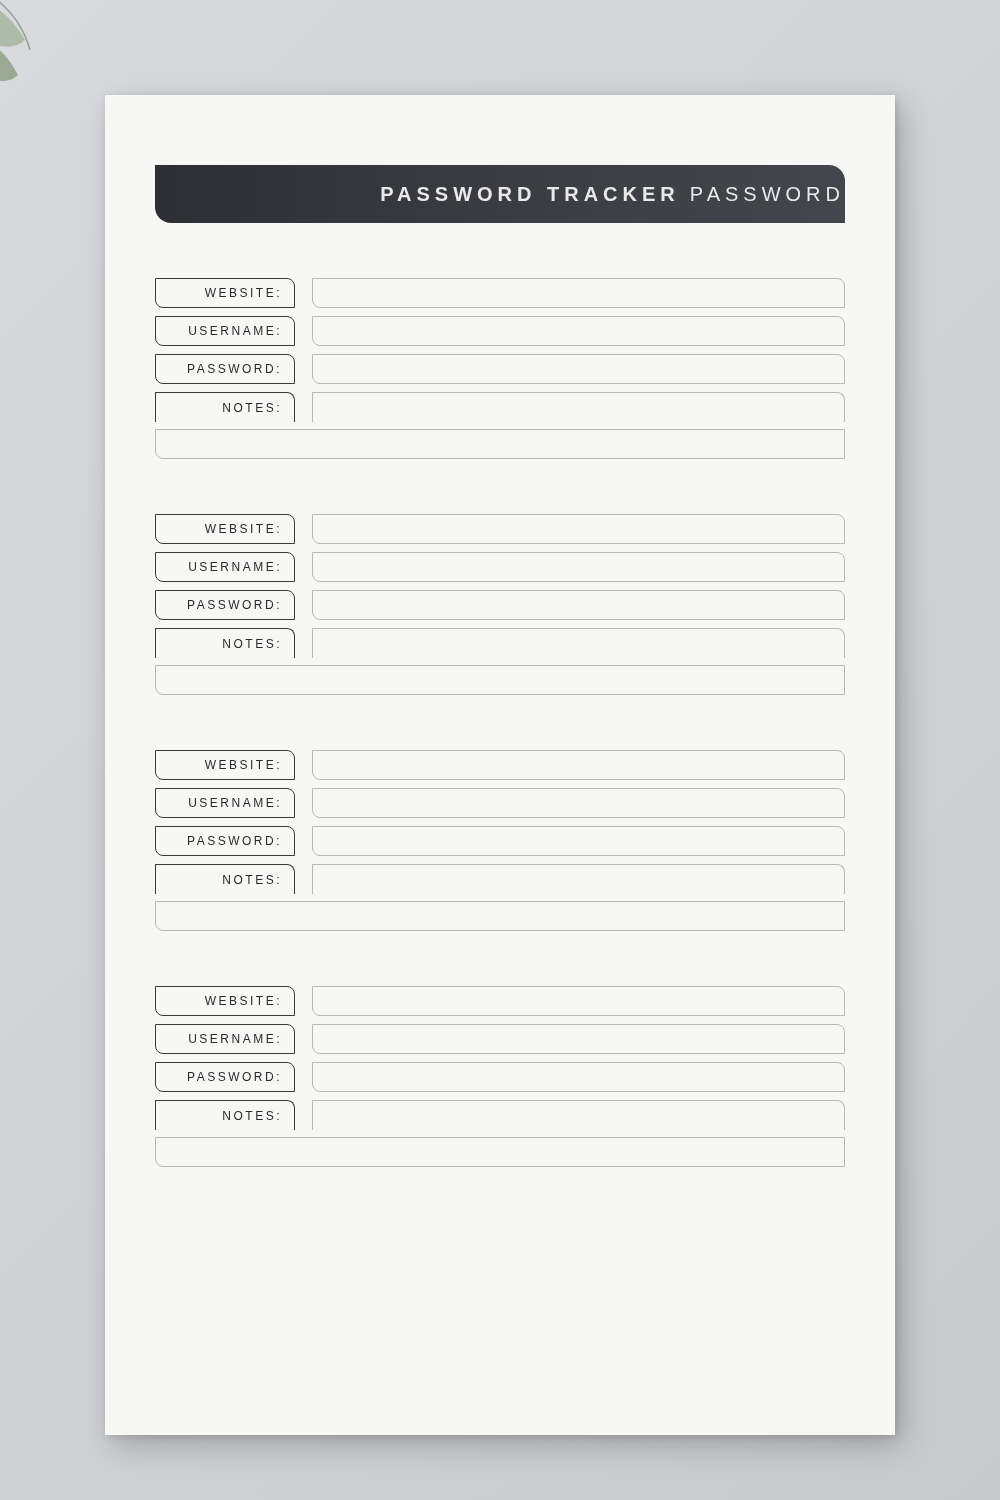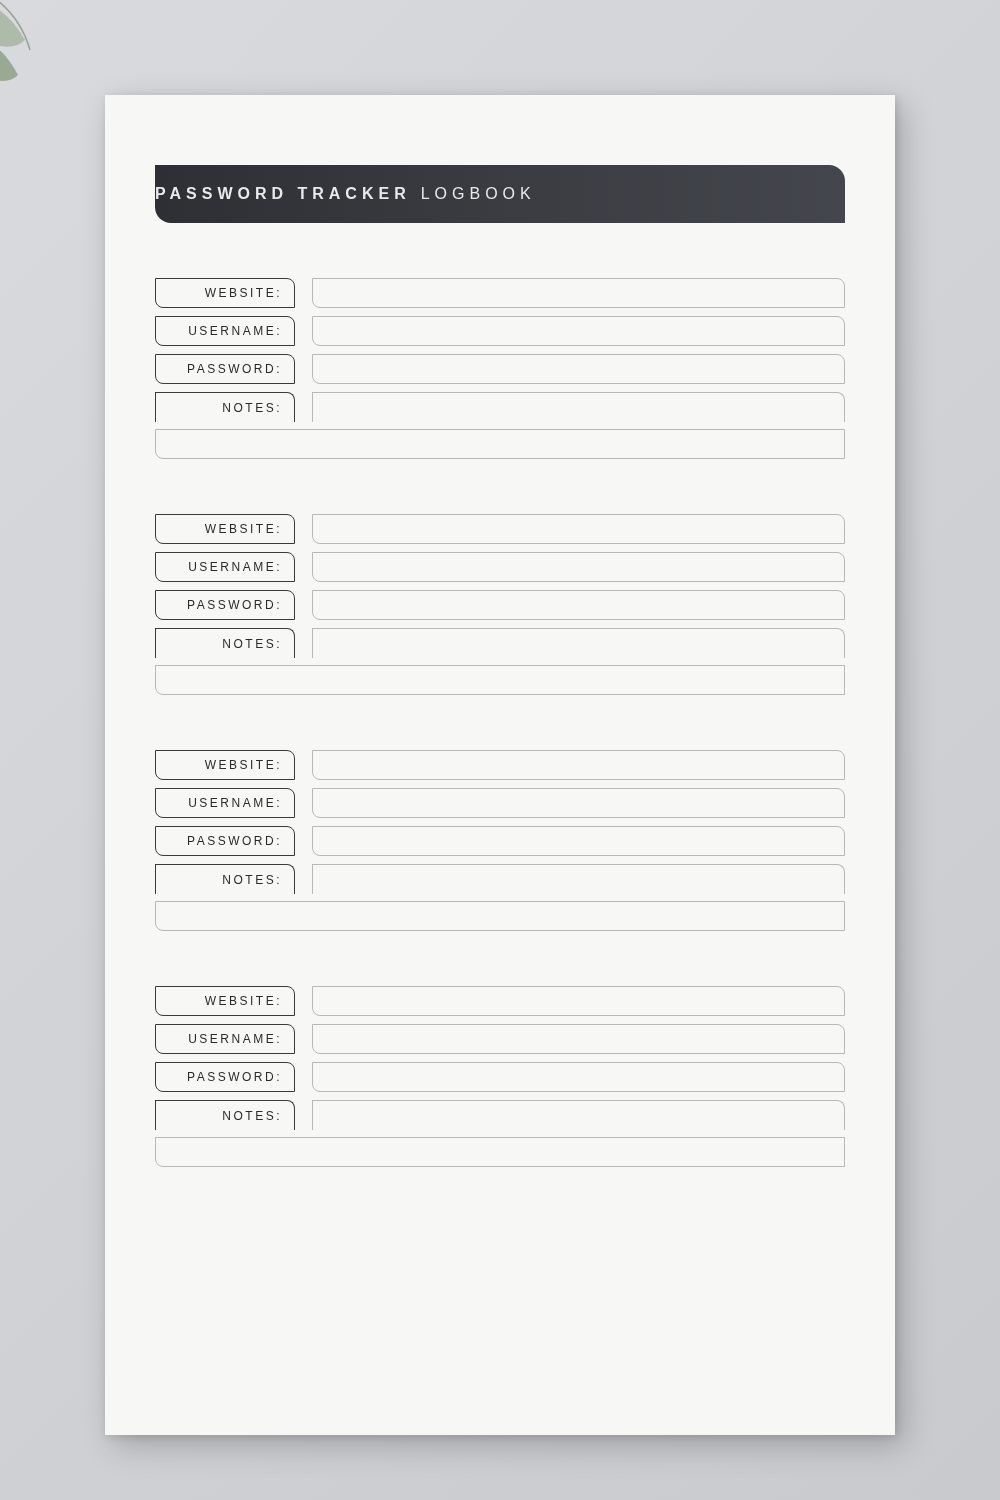--- a/index.html
+++ b/index.html
@@ -28,24 +28,24 @@
     background: #f7f7f6;
     box-shadow: 8px 10px 30px rgba(0,0,0,0.22), 2px 2px 8px rgba(0,0,0,0.12);
     padding: 70px 50px 40px 50px;
   }
   .title-bar {
     background: linear-gradient(90deg, #2d2f34 0%, #3a3c42 50%, #44464d 100%);
     height: 58px;
     border-radius: 0 16px 0 16px;
     display: flex;
     align-items: center;
-    justify-content: flex-start;
+    justify-content: flex-end;
     margin-bottom: 55px;
     letter-spacing: 5px;
-    font-size: 16px;
+    font-size: 20px;
     color: #e9e9ea;
   }
   .title-bold { font-weight: 700; }
   .title-light { font-weight: 300; margin-left: 10px; }
   .entry {
     margin-bottom: 55px;
   }
   .row {
     display: flex;
     gap: 17px;
@@ -94,21 +94,21 @@
 <svg class="leaf" viewBox="0 0 110 130">
   <path d="M 5 10 Q 35 15 55 50 Q 45 60 25 55 Q 10 40 5 10 Z" fill="#a8b5a0" opacity="0.85"></path>
   <path d="M 0 45 Q 30 50 48 85 Q 38 95 18 88 Q 5 70 0 45 Z" fill="#8fa087" opacity="0.85"></path>
   <path d="M 20 5 Q 50 25 60 60" stroke="#6b7a64" stroke-width="1.5" fill="none" opacity="0.6"></path>
 </svg>
 
 <div class="page">
 
   <div class="title-bar">
     <span class="title-bold">PASSWORD TRACKER</span>
-    <span class="title-light">LOGBOOK</span>
+    <span class="title-light">PASSWORD</span>
   </div>
 
   <div class="entry">
     <div class="row">
       <div class="label-box">WEBSITE:</div>
       <div class="input-box"></div>
     </div>
     <div class="row">
       <div class="label-box">USERNAME:</div>
       <div class="input-box"></div>

